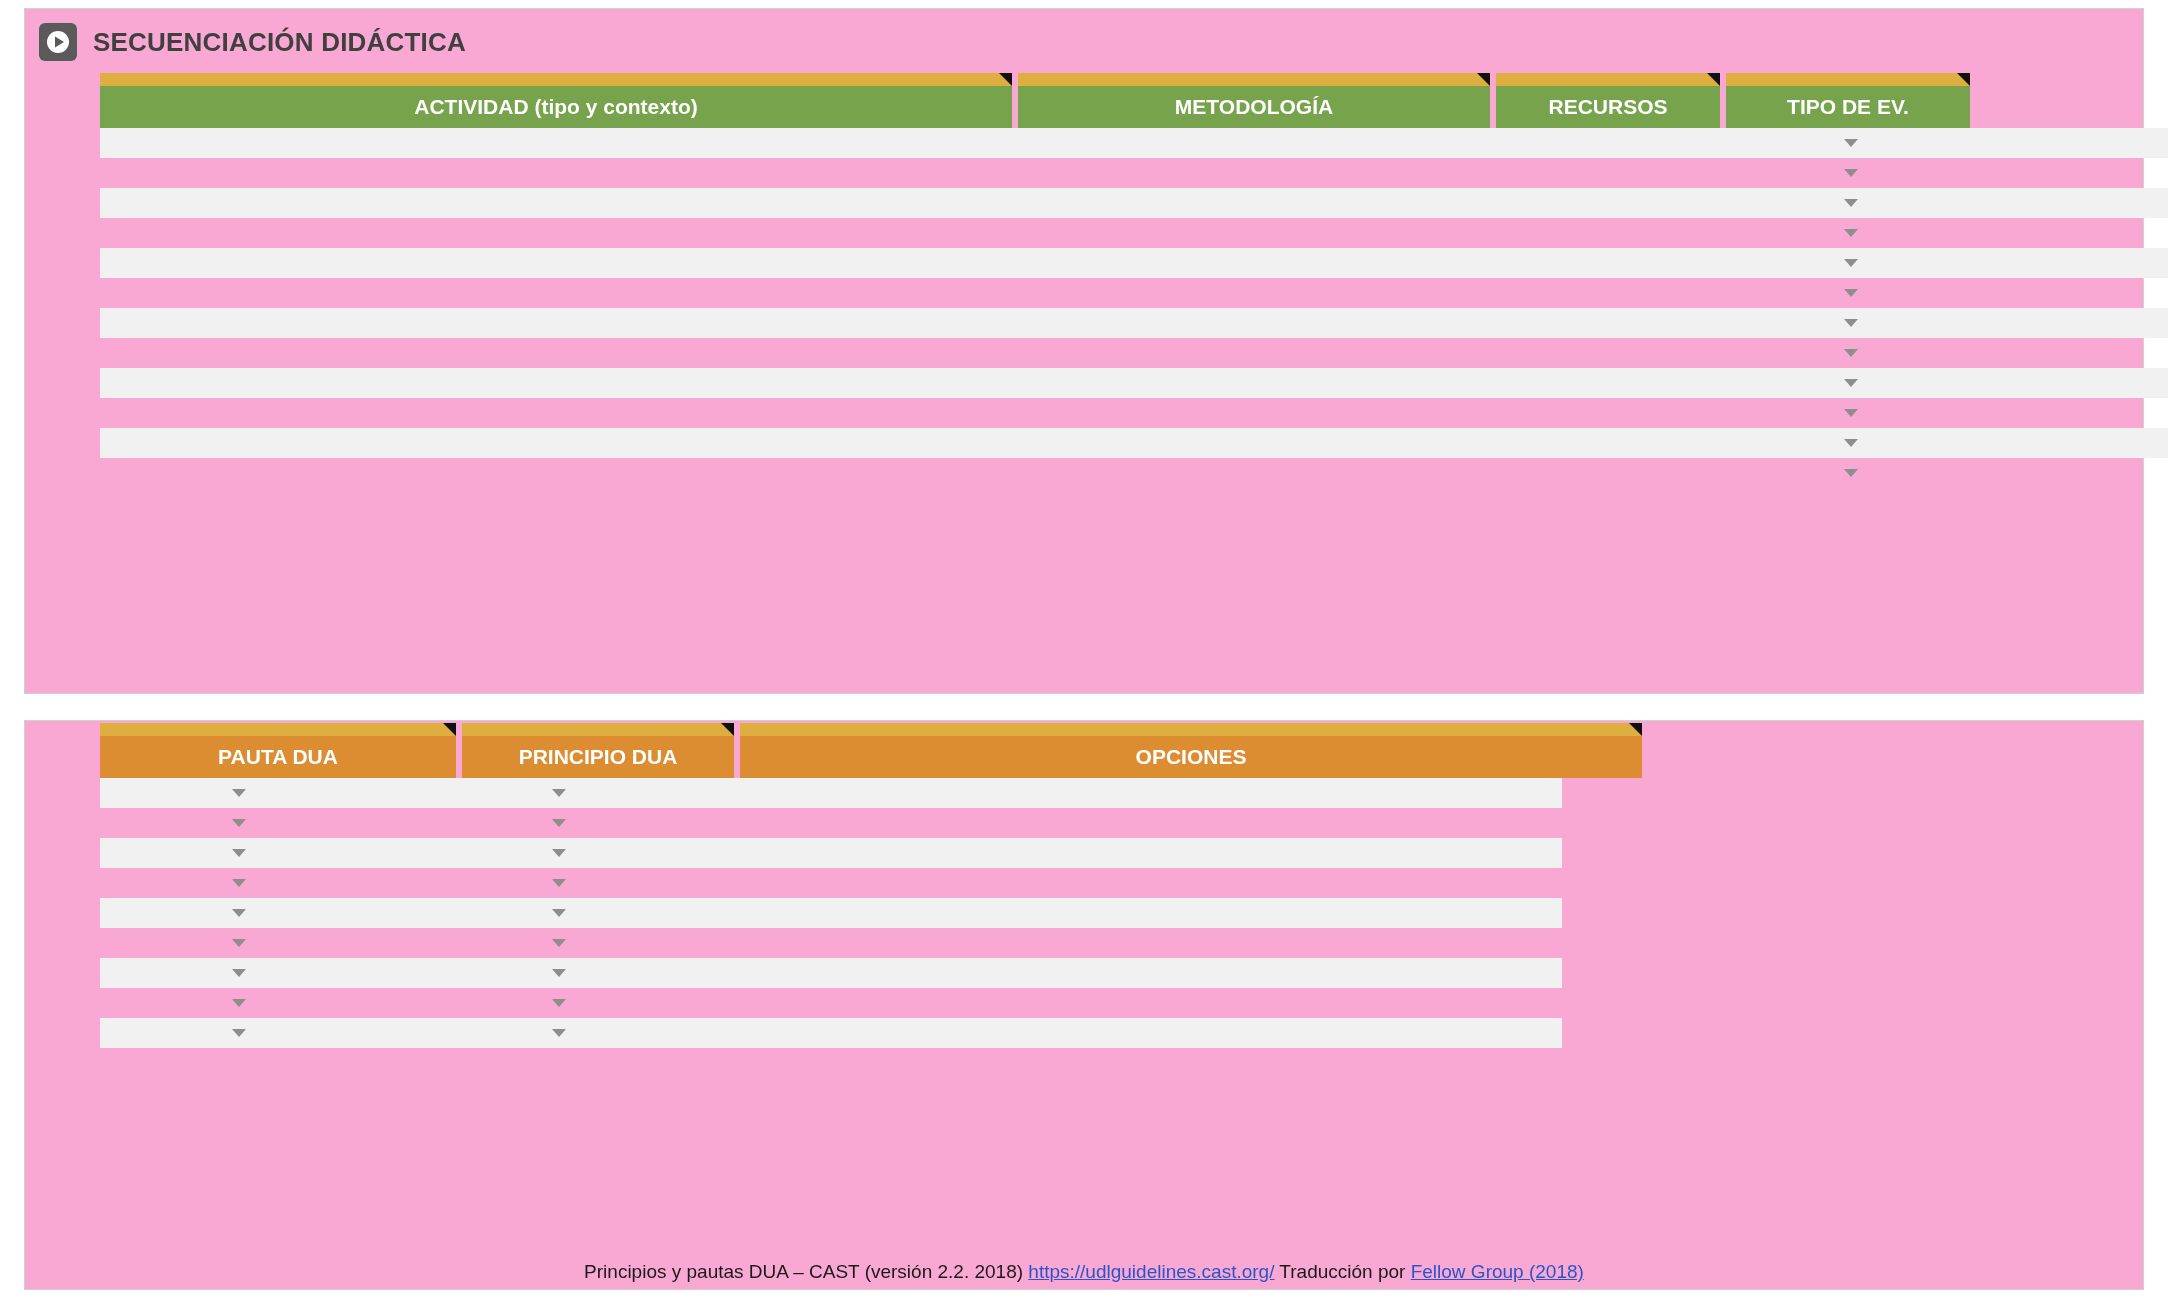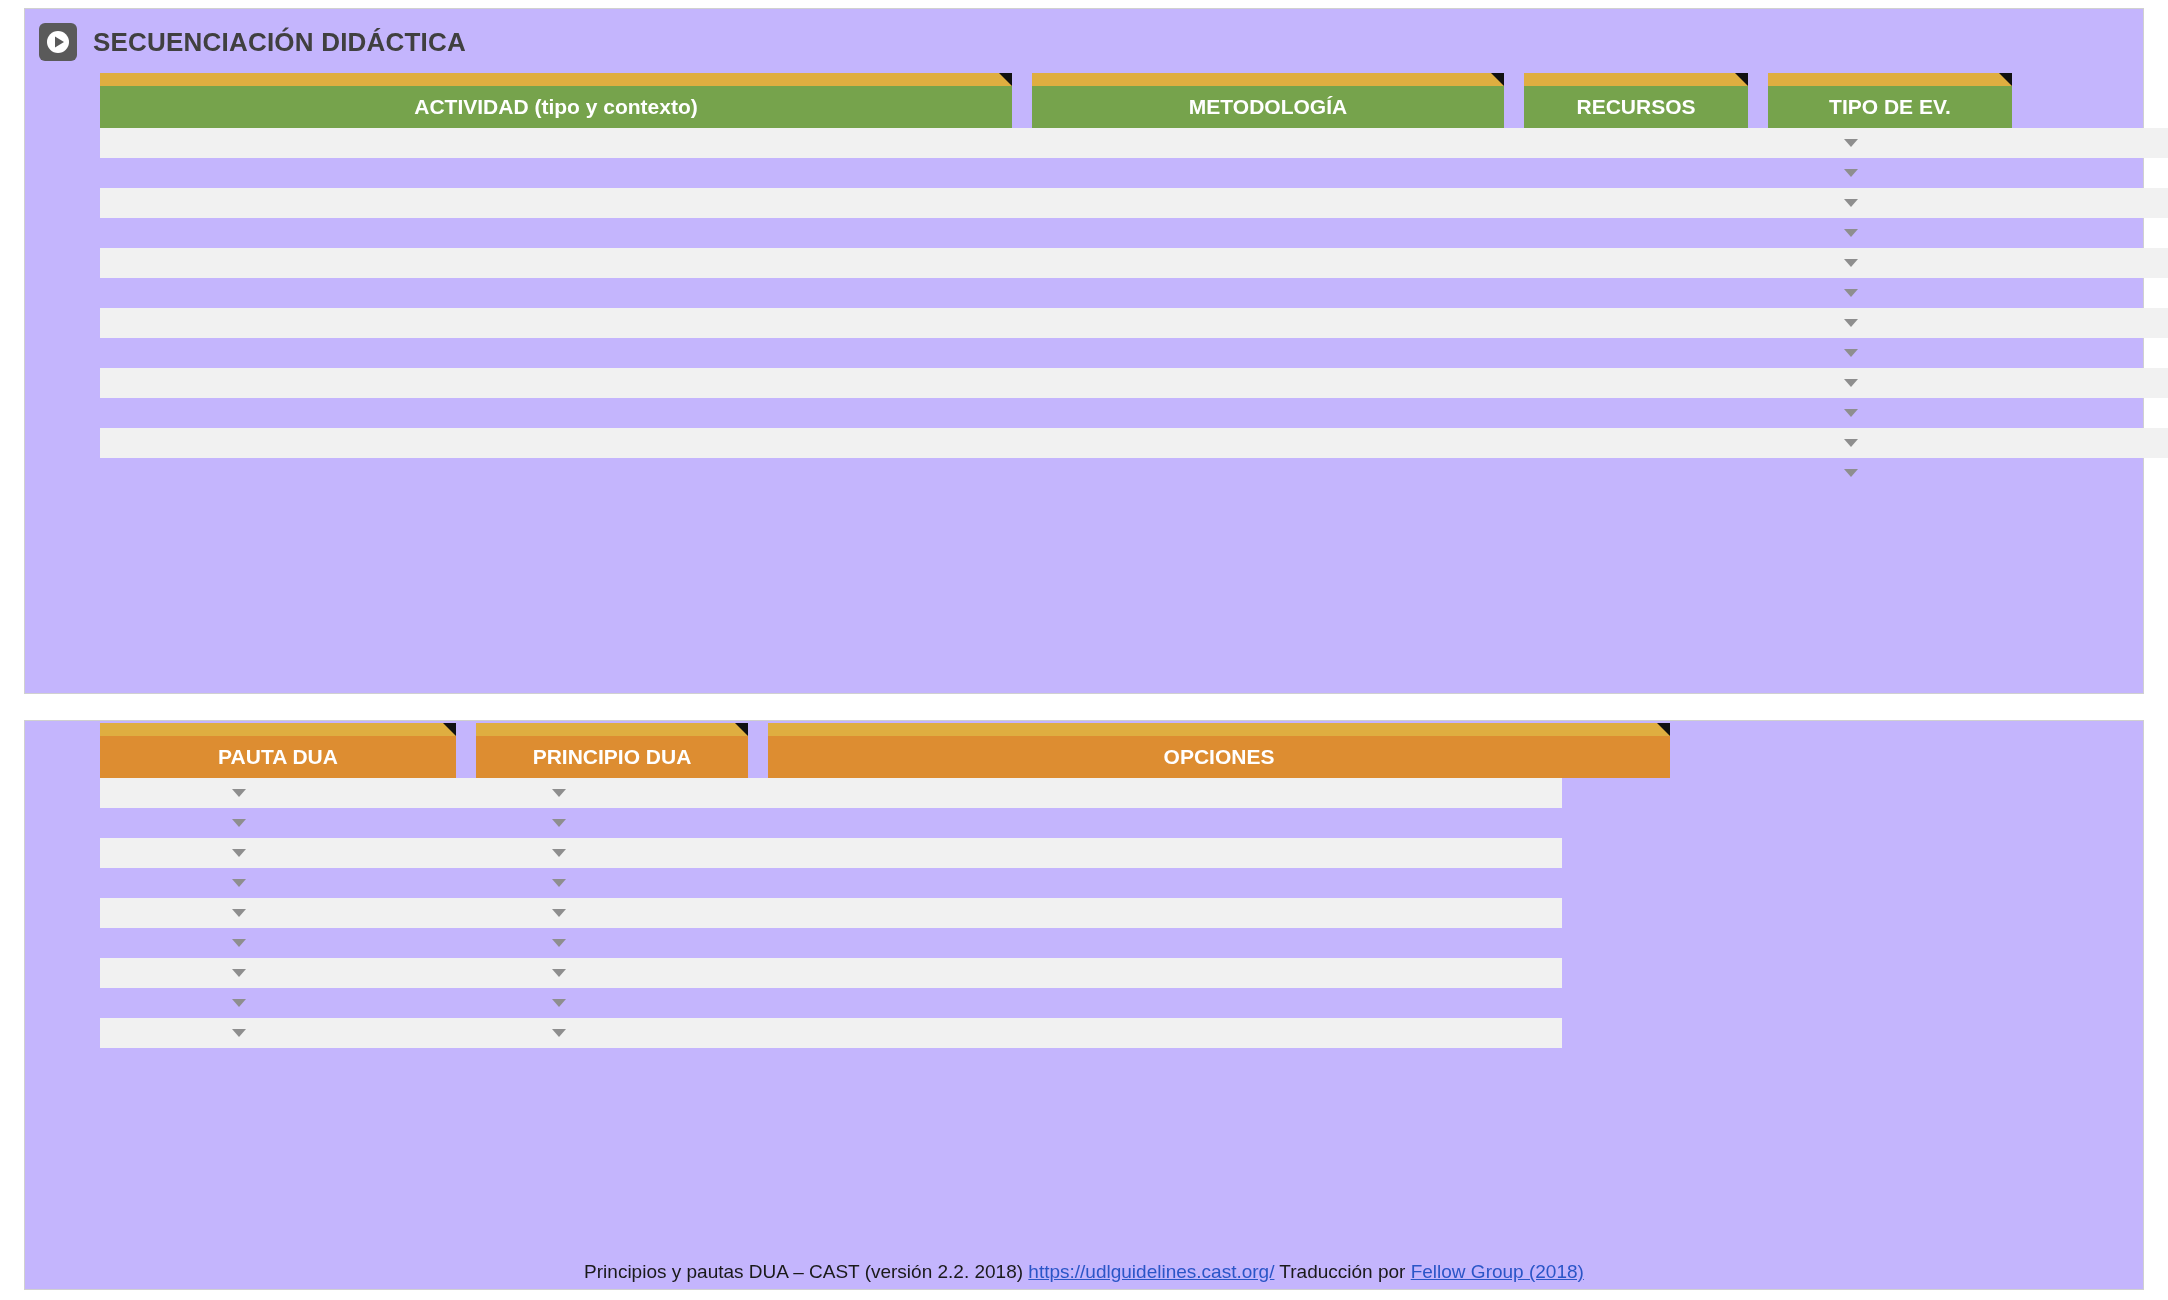--- a/index.html
+++ b/index.html
@@ -18,21 +18,21 @@
     height: 1300px;
     position: relative;
     background: #ffffff;
     box-sizing: border-box;
     padding: 8px 24px 0 24px;
   }
 
   
   .panel {
     border: 1px solid #d0d0d0;
-    background: #c4b5fd;
+    background: #f9a8d4;
     box-sizing: border-box;
     position: relative;
   }
   .panel-header {
     display: flex;
     align-items: center;
     gap: 16px;
     padding: 14px 0 10px 14px;
   }
   .panel-icon {
@@ -51,21 +51,21 @@
     font-weight: bold;
     letter-spacing: .2px;
     color: #404040;
     font-family: "Liberation Sans", sans-serif;
   }
 
   
   .tbl { position: relative; }
   .hdr-row {
     display: flex;
-    gap: 20px;
+    gap: 6px;
     padding-left: 0;
   }
   .hdr-cell {
     position: relative;
     color: #ffffff;
     font-weight: bold;
     font-size: 21px;
     text-align: center;
     box-sizing: border-box;
     overflow: hidden;

